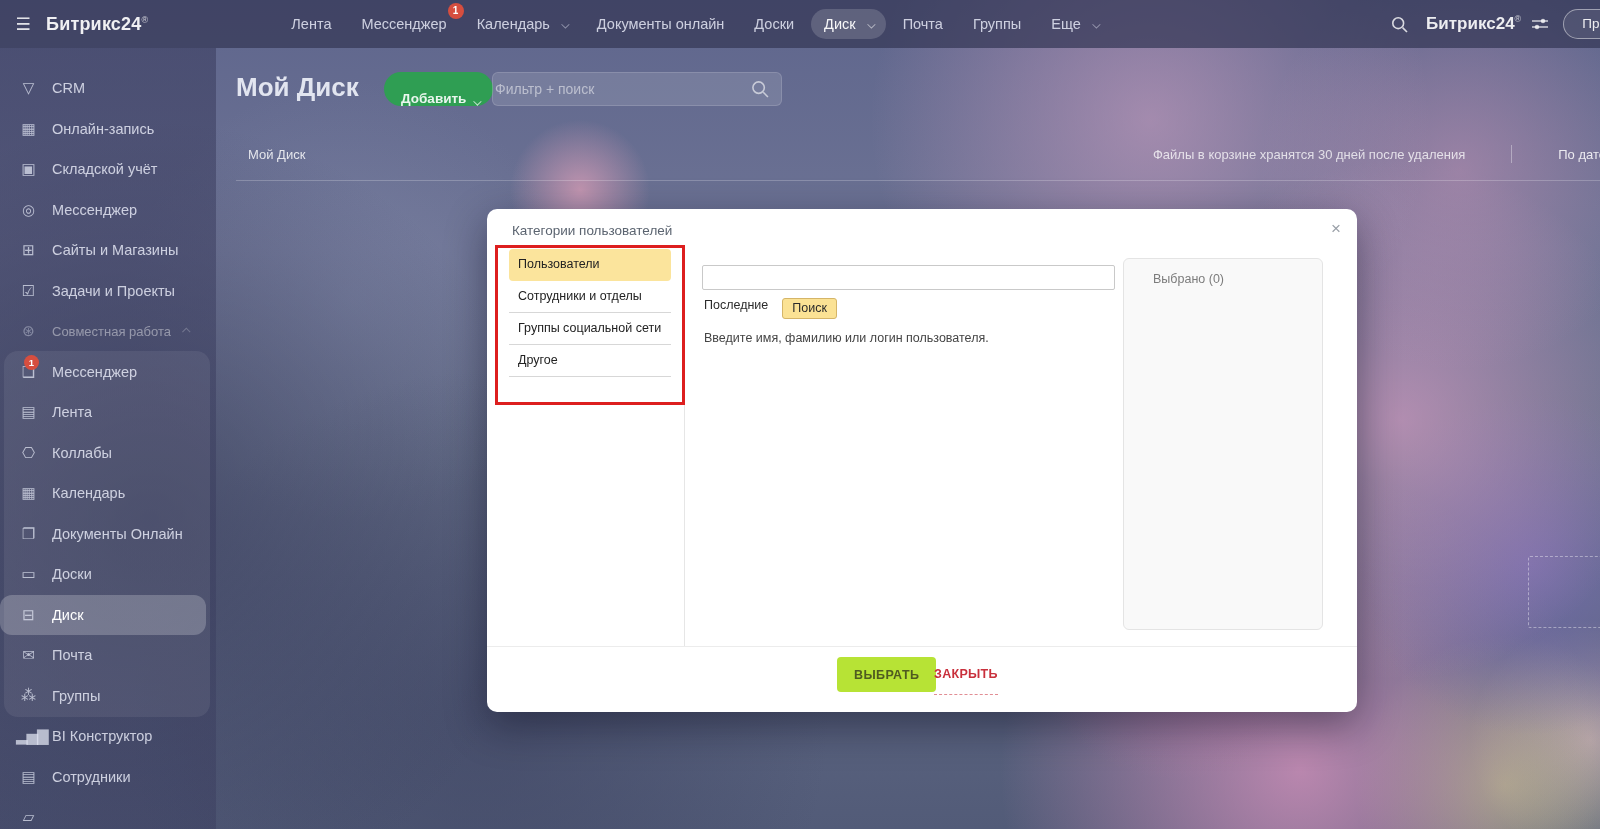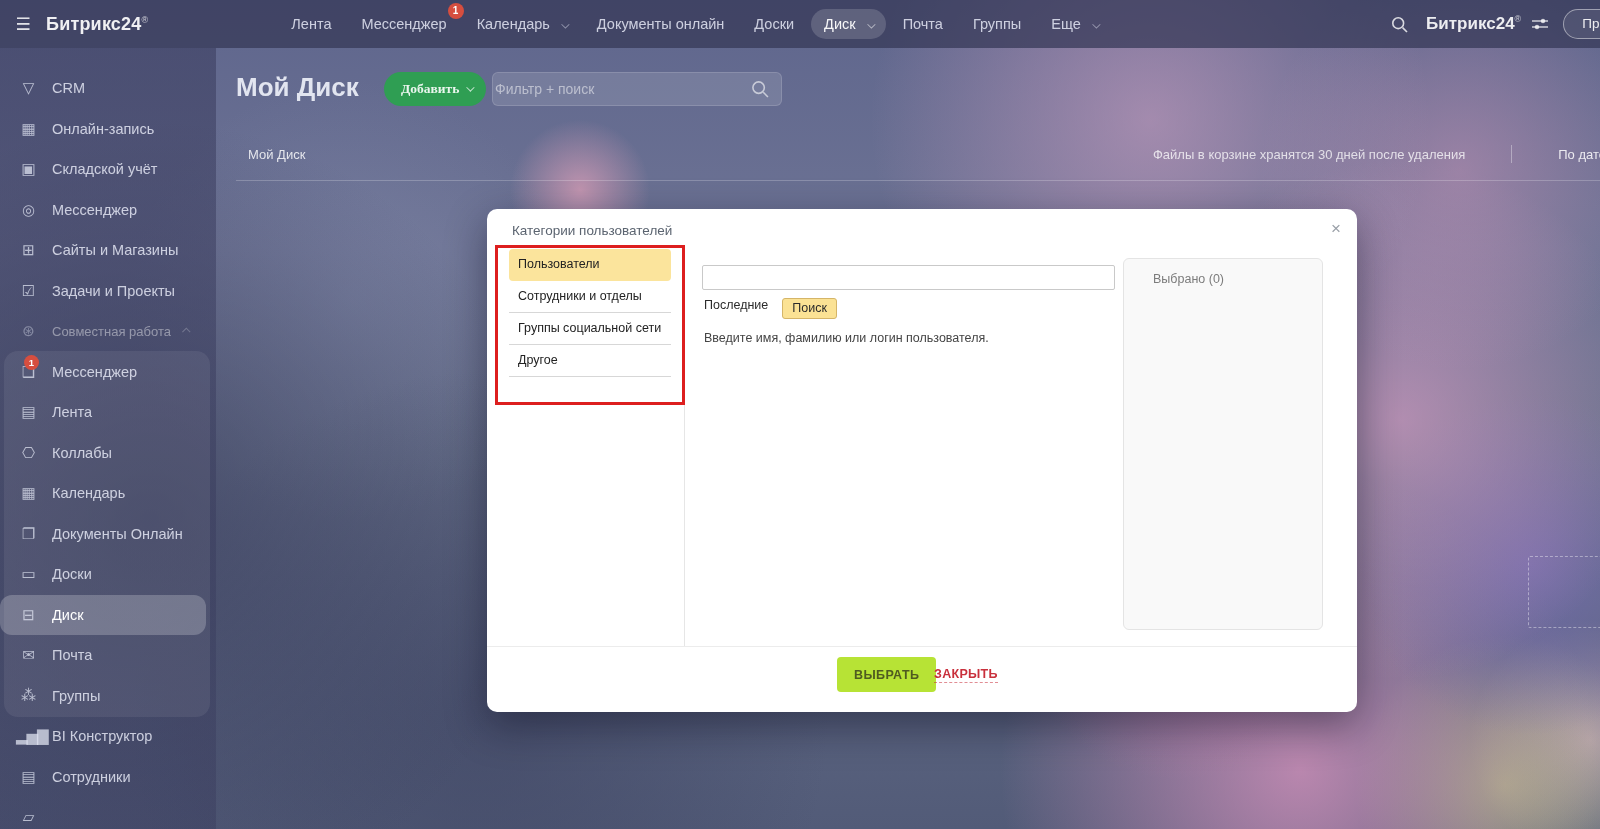--- a/index.html
+++ b/index.html
@@ -98,21 +98,21 @@
   }
   
   .page-title {
     position:absolute; left:236px; top:72px; font-size:26px; font-weight:600;
     color:#e2e5f0; z-index:3;
   }
   .add-btn {
     position:absolute; left:384px; top:72px; height:34px; z-index:3;
     background:#2f9e53; border:none; border-radius:17px; color:#eaf6ee;
     font-size:13.5px; font-weight:bold; padding:0 14px 0 17px; cursor:pointer;
-    display:flex; align-items:center; font-family:Liberation Serif, serif;
+    display:flex; align-items:flex-end; font-family:Liberation Sans, sans-serif;
   }
   .add-btn .chev { opacity:.8; }
   .filter-box {
     position:absolute; left:492px; top:72px; width:290px; height:34px; z-index:3;
     background:rgba(255,255,255,.12); border:1px solid rgba(255,255,255,.14); border-radius:6px;
     display:flex; align-items:center;
   }
   .filter-box input {
     flex:1; background:transparent; border:none; outline:none; padding:0 8px 0 2px;
     font-size:14px; color:#fff; font-family:inherit;
@@ -169,21 +169,21 @@
     font-size:12.5px; color:#7c7c7c;
   }
   .m-select-btn {
     position:absolute; left:350px; top:448px; height:35px; padding:8px 17px;
     background:#b7e335; border:none; border-radius:4px; cursor:pointer;
     font-size:12.5px; font-weight:bold; color:#4f5b20; letter-spacing:.4px; font-family:inherit;
   }
   .m-close-btn {
     position:absolute; left:447px; top:458px; font-size:12.5px; font-weight:bold;
     color:#c9303c; letter-spacing:.3px; cursor:pointer;
-    border-bottom:1px dashed rgba(201,48,60,.55); padding-bottom:1px;
+    border-bottom:1px dashed rgba(201,48,60,.55); padding-bottom:13px;
   }
   svg { display:block; }
 </style>
 </head>
 <body>
 
 <div class="bg"></div>
 <div class="drop-hint"></div>
 
 <header class="topbar">

